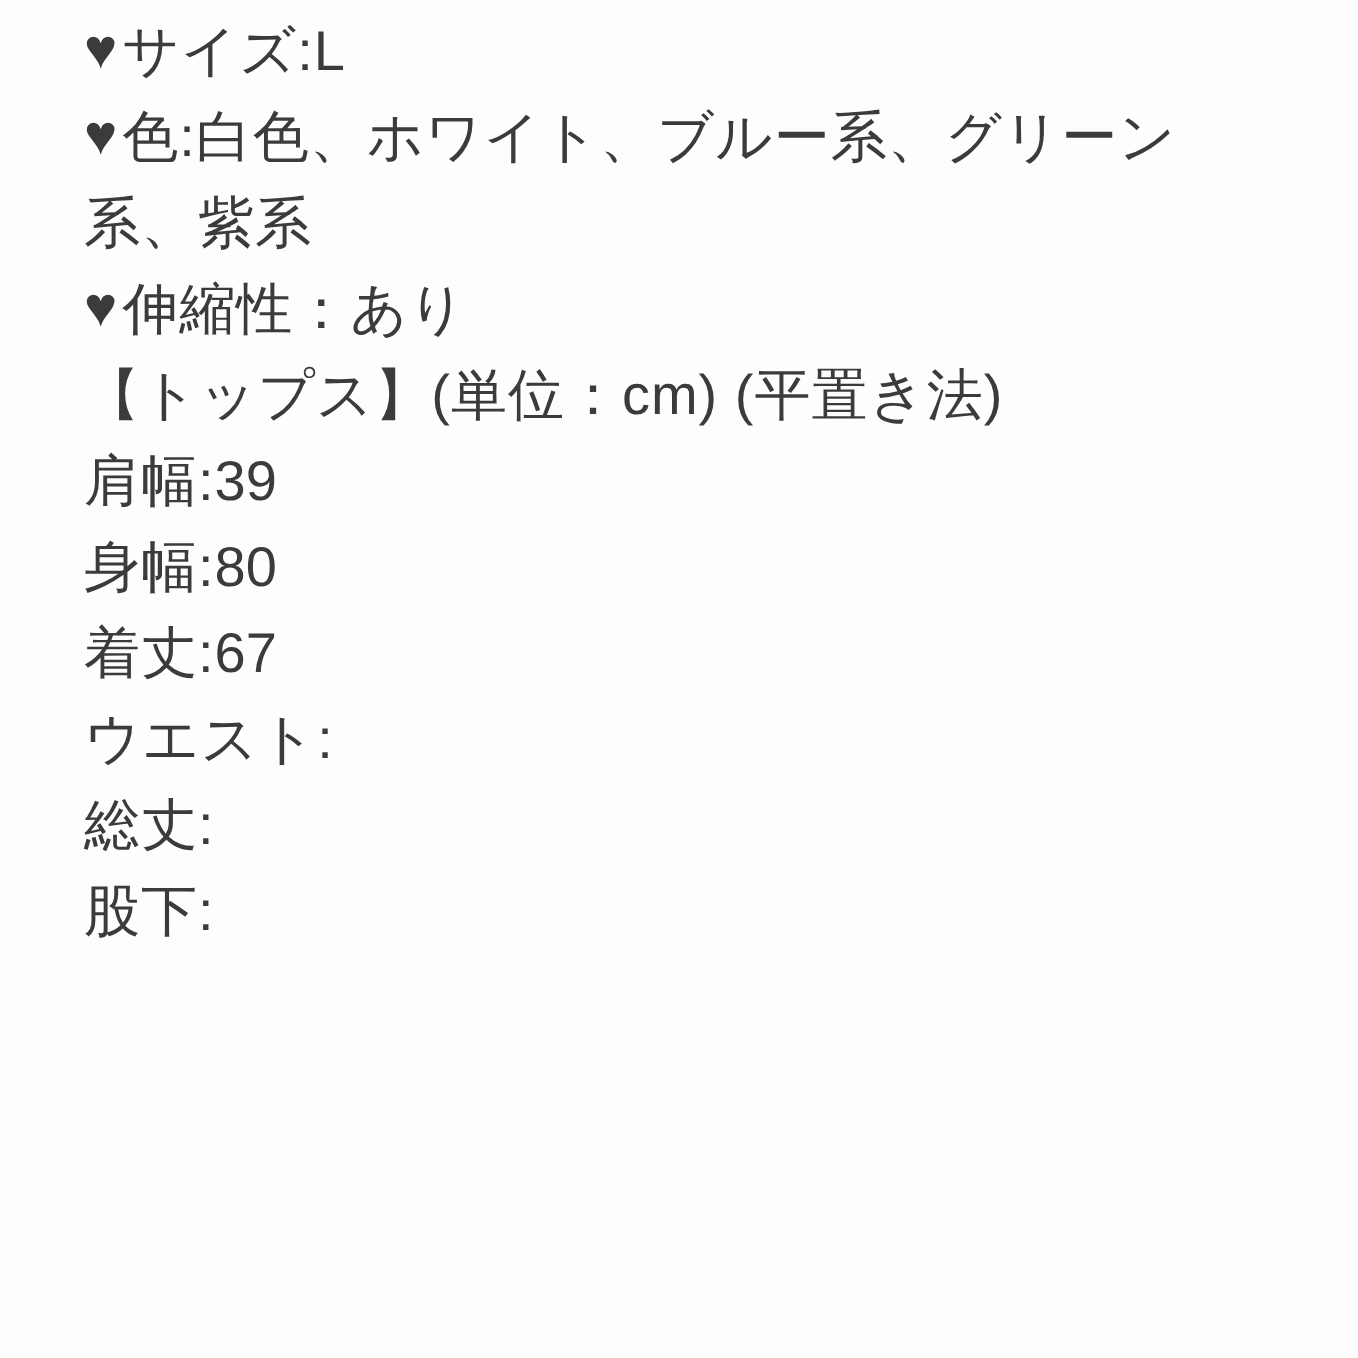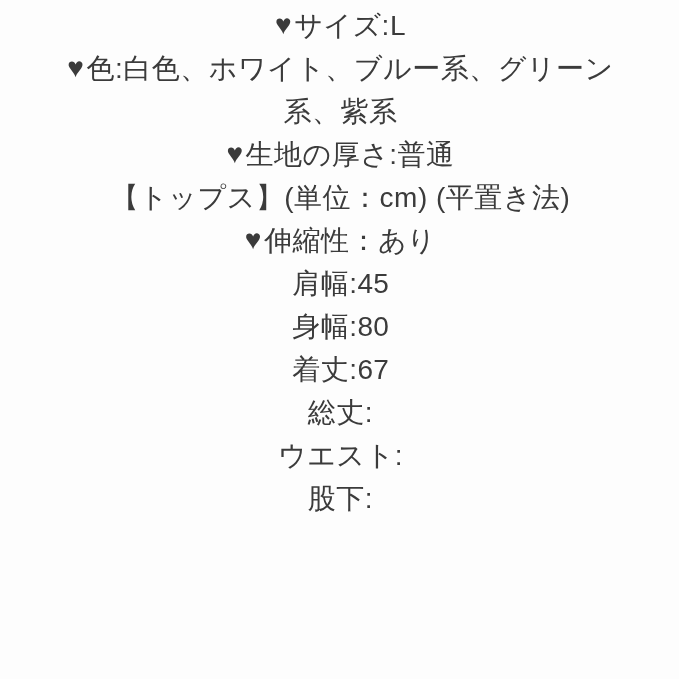--- a/index.html
+++ b/index.html
@@ -18,21 +18,20 @@
     box-sizing: border-box;
     width: 679px;
     padding: 4px 40px 0 42px;
     font-size: 28px;
     line-height: 43px;
     letter-spacing: 0.5px;
   }
   .line {
     white-space: normal;
     word-break: break-all;
-    text-align: center;
   }
   .heart {
     display: inline-block;
     margin-right: 2px;
     transform: translateY(-1px);
   }
   .measure-value {
     letter-spacing: 0;
   }
 </style>
@@ -42,51 +41,48 @@
 <div class="content">
 
   <div class="line">
     <span class="heart">♥</span><span>サイズ:L</span>
   </div>
 
   <div class="line">
     <span class="heart">♥</span><span>色:白色、ホワイト、ブルー系、グリーン系、紫系</span>
   </div>
 
-  <div class="line">
-    <span class="heart">♥</span><span>生地の厚さ:普通</span>
-  </div>
 
-
-  <div class="line">【トップス】(単位：cm) (平置き法)</div>
 
   <div class="line">
     <span class="heart">♥</span><span>伸縮性：あり</span>
   </div>
 
+  <div class="line">【トップス】(単位：cm) (平置き法)</div>
+
   <div class="line">
-    <span>肩幅</span><span>:</span><span class="measure-value">45</span>
+    <span>肩幅</span><span>:</span><span class="measure-value">39</span>
   </div>
 
   <div class="line">
     <span>身幅</span><span>:</span><span class="measure-value">80</span>
   </div>
 
 
   <div class="line">
     <span>着丈</span><span>:</span><span class="measure-value">67</span>
   </div>
 
 
   <div class="line">
-    <span>総丈</span><span>:</span><span class="measure-value"></span>
+    <span>ウエスト</span><span>:</span><span class="measure-value"></span>
   </div>
 
   <div class="line">
-    <span>ウエスト</span><span>:</span><span class="measure-value"></span>
+    <span>総丈</span><span>:</span><span class="measure-value"></span>
   </div>
 
 
   <div class="line">
     <span>股下</span><span>:</span><span class="measure-value"></span>
   </div>
 
 </div>
 
 </body></html>

